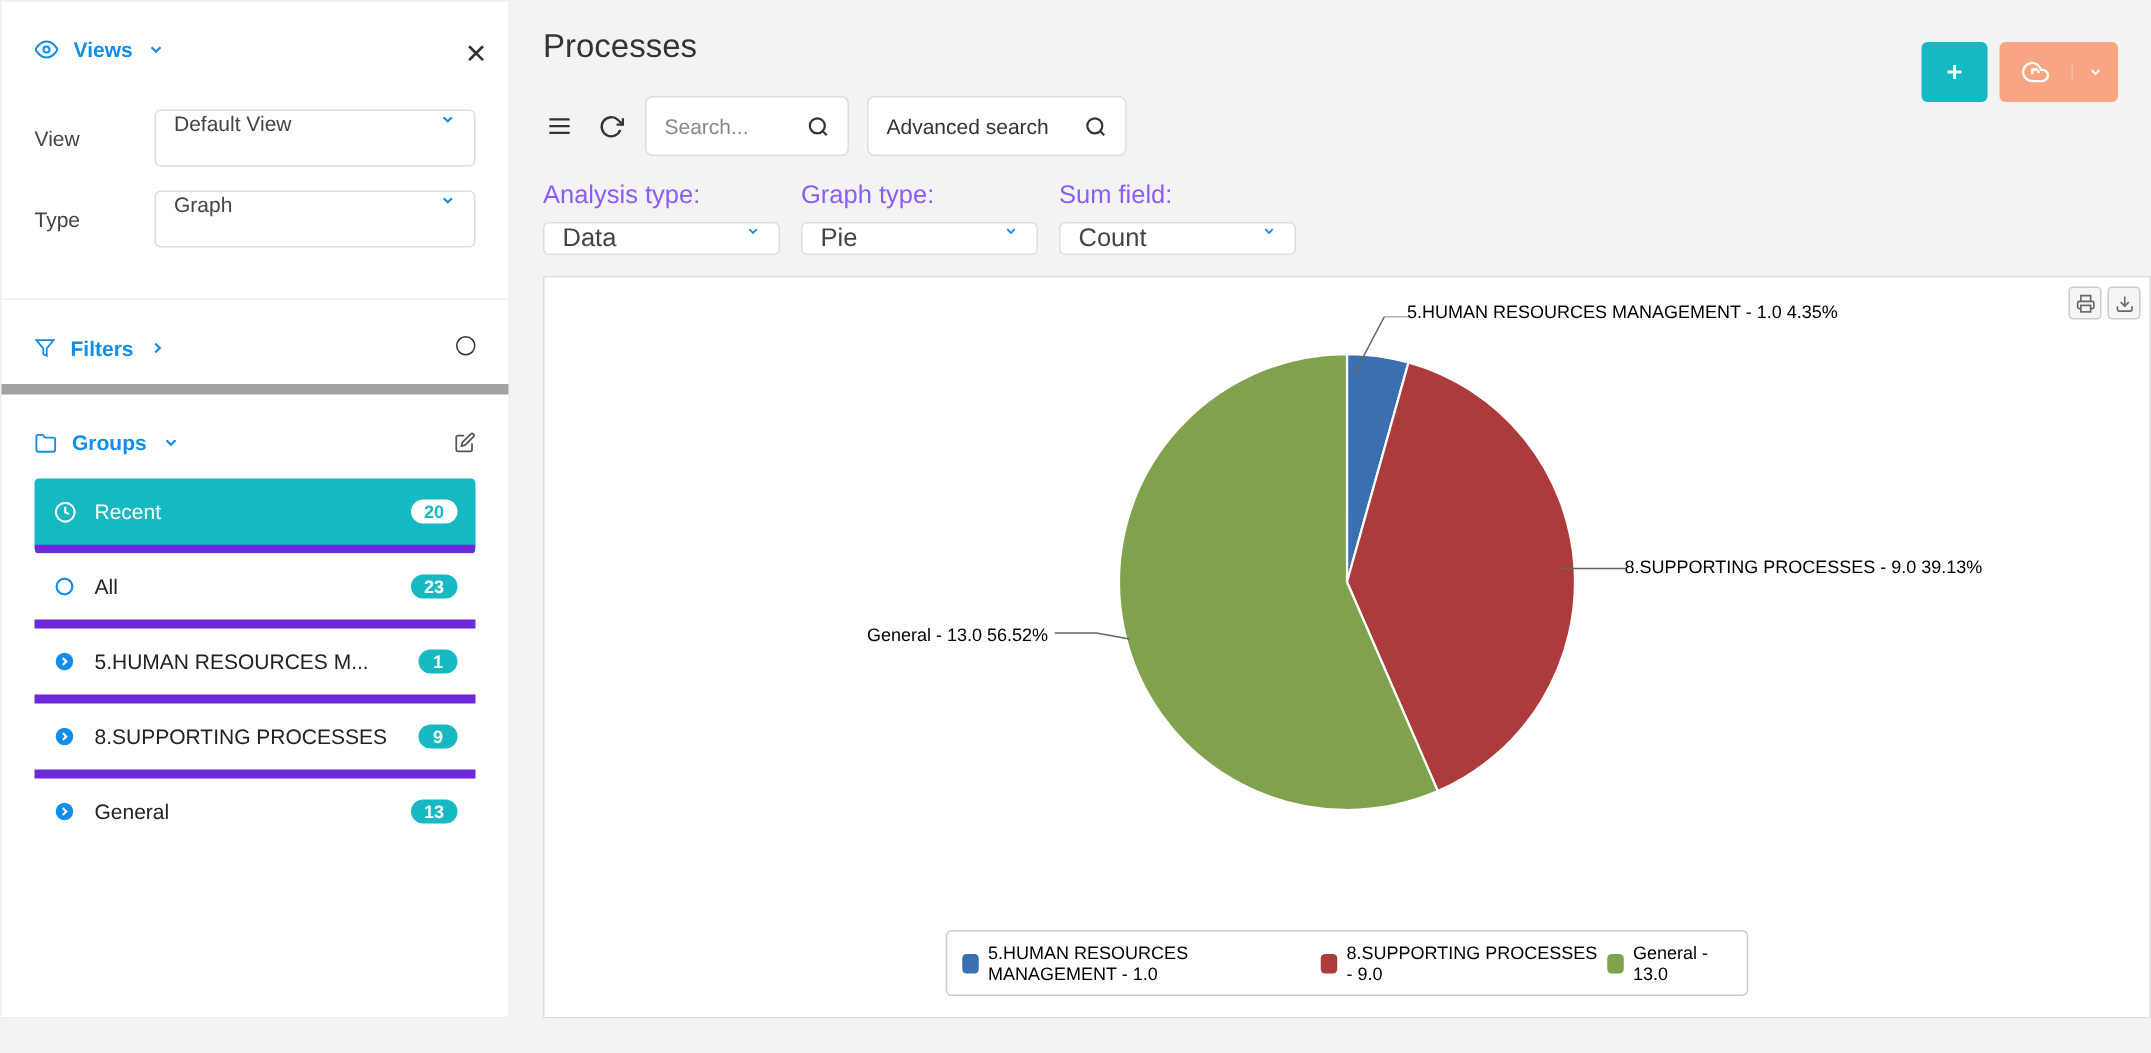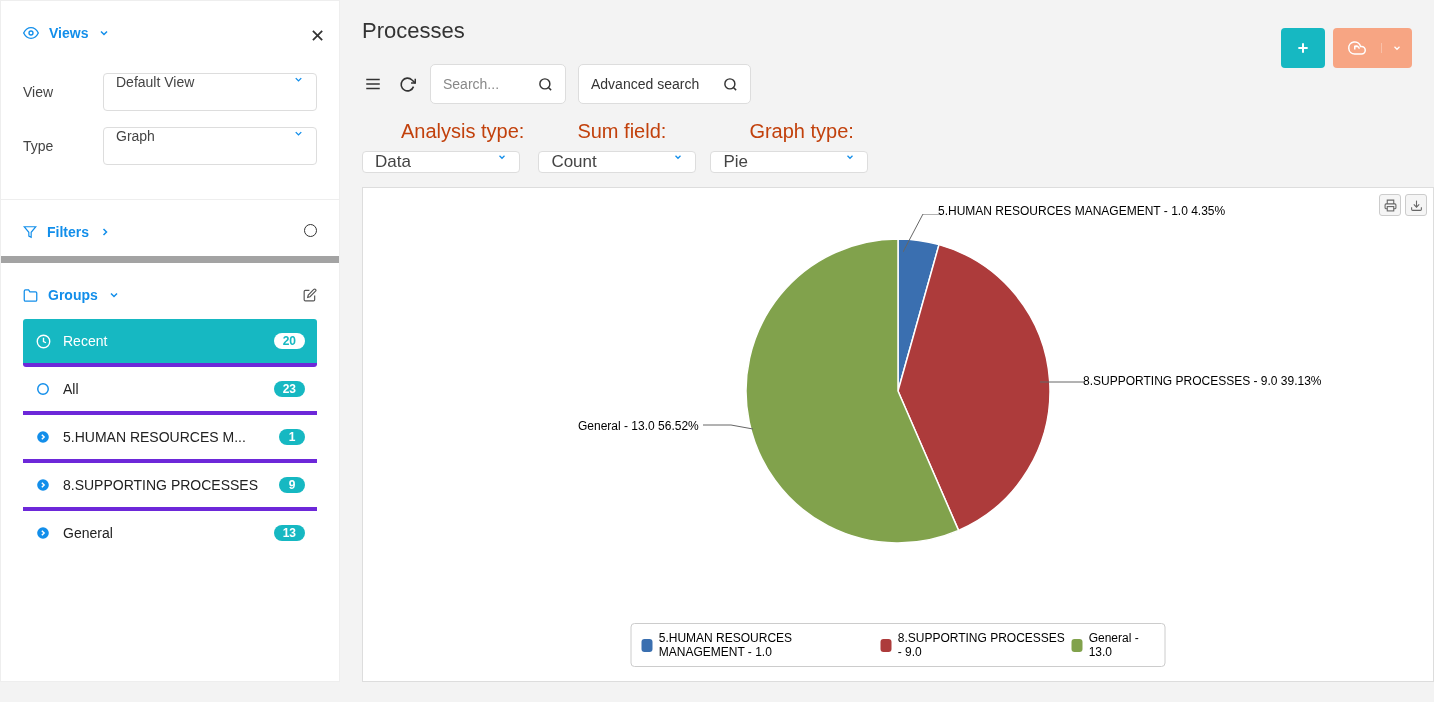--- a/index.html
+++ b/index.html
@@ -79,21 +79,21 @@
     margin-left: auto;
     color: #128eea;
   }
   .select.sm { height: 34px; font-size: 17px; }
   .filters-border { border-bottom: 7px solid #a3a3a3; padding-bottom: 16px; }
   .groups-body { padding: 8px 22px 0; }
   .group-item {
     display: flex;
     align-items: center;
     padding: 14px 12px;
-    border-bottom: 4px solid #6d28d9;
+    border-bottom: 6px solid #6d28d9;
     cursor: pointer;
     color: #222;
   }
   .group-item.active {
     background: #16b8c2;
     color: #fff;
     border-radius: 3px;
   }
   .group-item .g-icon {
     margin-right: 12px;
@@ -181,21 +181,21 @@
     display: flex; align-items: center;
     color: #fff;
     cursor: pointer;
   }
   .btn-cloud .cloud-part { padding: 0 14px; }
   .btn-cloud .caret-part { padding: 0 10px; border-left: 1px solid rgba(255,255,255,0.3); }
   .controls-row {
     display: flex; gap: 14px; margin-bottom: 14px;
   }
   .control-group { display: flex; flex-direction: column; gap: 8px; }
-  .control-group > label { color: #c2410c; font-size: 20px; margin-left: 39px; }
+  .control-group > label { color: #8b5cf6; font-size: 17px; }
   .control-group .select { width: 158px; }
   
   .chart-panel {
     border: 1px solid #ddd;
     background: #fff;
     padding: 6px;
     position: relative;
     height: 495px;
   }
   .chart-tools {
@@ -445,41 +445,41 @@
         <div class="select sm">
           <span>Data</span>
           <span class="caret">
               <svg width="10" height="10" viewBox="0 0 24 24" fill="none" stroke="#128eea" stroke-width="3">
                 <polyline points="6 9 12 15 18 9"></polyline>
               </svg>
             </span>
         </div>
       </div>
       <div class="control-group">
+        <label>Graph type:</label>
+        <div class="select sm">
+          <span>Pie</span>
+          <span class="caret">
+              <svg width="10" height="10" viewBox="0 0 24 24" fill="none" stroke="#128eea" stroke-width="3">
+                <polyline points="6 9 12 15 18 9"></polyline>
+              </svg>
+            </span>
+        </div>
+      </div>
+      <div class="control-group">
         <label>Sum field:</label>
         <div class="select sm">
           <span>Count</span>
           <span class="caret">
               <svg width="10" height="10" viewBox="0 0 24 24" fill="none" stroke="#128eea" stroke-width="3">
                 <polyline points="6 9 12 15 18 9"></polyline>
               </svg>
             </span>
         </div>
       </div>
-      <div class="control-group">
-        <label>Graph type:</label>
-        <div class="select sm">
-          <span>Pie</span>
-          <span class="caret">
-              <svg width="10" height="10" viewBox="0 0 24 24" fill="none" stroke="#128eea" stroke-width="3">
-                <polyline points="6 9 12 15 18 9"></polyline>
-              </svg>
-            </span>
-        </div>
-      </div>
     </div>
 
     <div class="chart-panel">
       <div class="chart-tools">
         <div class="tool">
           <svg width="13" height="13" viewBox="0 0 24 24" fill="none" stroke="#666" stroke-width="2">
               <polyline points="6 9 6 2 18 2 18 9"></polyline>
               <path d="M6 18H4a2 2 0 0 1-2-2v-5a2 2 0 0 1 2-2h16a2 2 0 0 1 2 2v5a2 2 0 0 1-2 2h-2"></path>
               <rect x="6" y="14" width="12" height="8"></rect>
             </svg>

